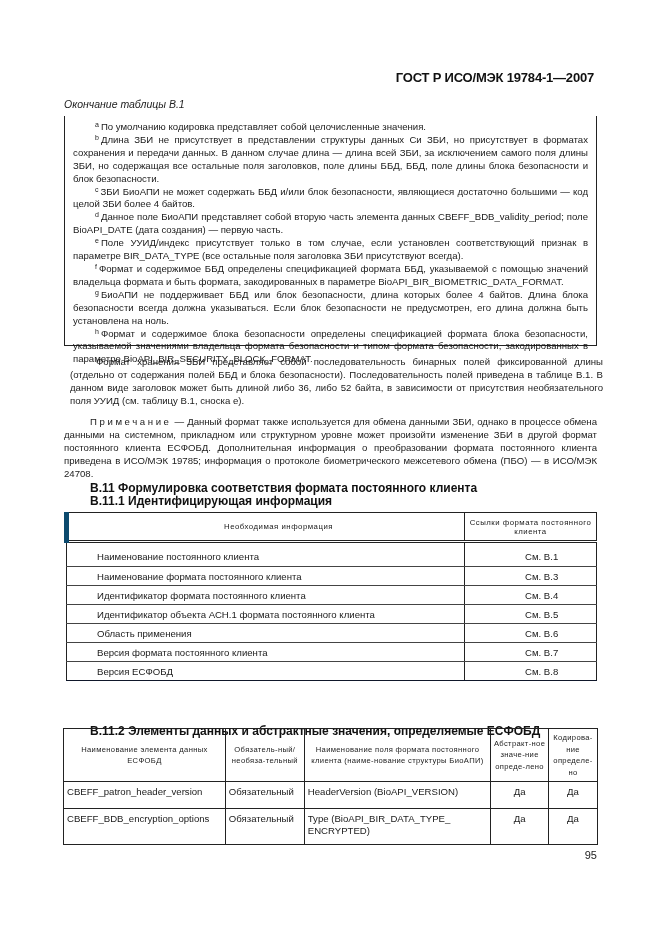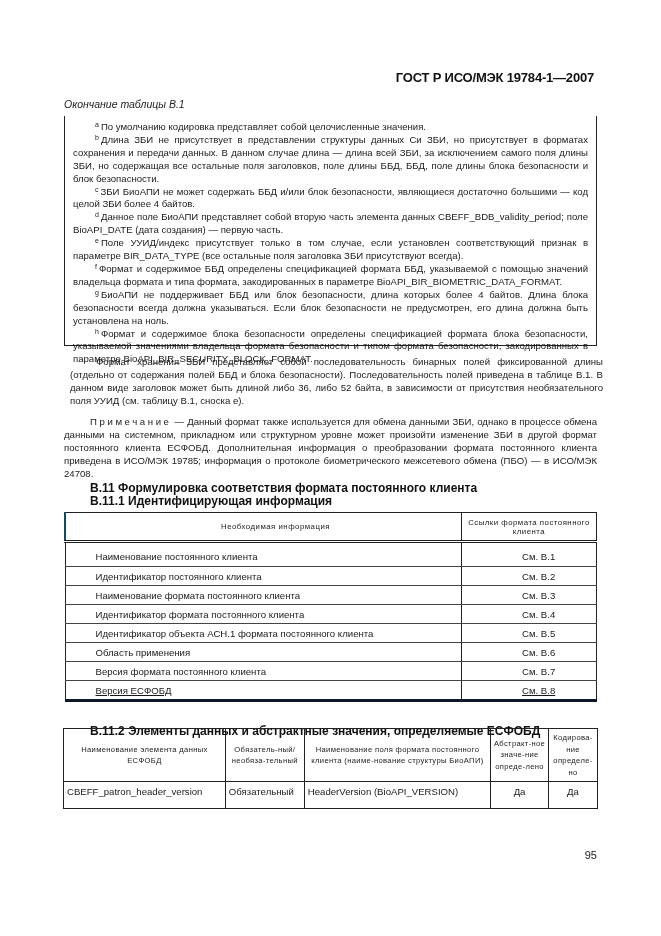--- a/index.html
+++ b/index.html
@@ -118,22 +118,22 @@
     .t-ident td.c1 {
       border-left: 1px solid #222;
       border-right: 1px solid #222;
       padding-left: 30px;
     }
     .t-ident td.c2 {
       border-right: 1px solid #222;
       padding-left: 60px;
     }
     .t-ident tr.first td { padding-top: 3px; height: 20px; }
-    .t-ident tr.last td { border-bottom: 3px solid #0f172a; text-decoration: underline; }
-    .t-ident th.c1 { border-left: 2px solid #0c4a6e; padding-left: 24px; }
+    .t-ident tr.last td { border-bottom: 1px solid #0f172a; }
+    .t-ident th.c1 { border-left: 5px solid #0c4a6e; padding-left: 24px; }
 
     
     .t-elem {
       top: 728px;
       left: 63px;
       width: 535px;
     }
     .t-elem th {
       font-weight: normal;
       font-size: 7.6px;
@@ -175,21 +175,21 @@
 <div class="page-header">ГОСТ Р ИСО/МЭК 19784-1—2007</div>
 
 <div class="table-continuation">Окончание таблицы В.1</div>
 
 <div class="footnote-box">
   <p><sup>a</sup><span>По умолчанию кодировка представляет собой целочисленные значения.</span></p>
   <p><sup>b</sup><span>Длина ЗБИ не присутствует в представлении структуры данных Си ЗБИ, но присутствует в форматах сохранения и передачи данных. В данном случае длина — длина всей ЗБИ, за исключением самого поля длины ЗБИ, но содержащая все остальные поля заголовков, поле длины ББД, ББД, поле длины блока безопасности и блок безопасности.</span></p>
   <p><sup>c</sup><span>ЗБИ БиоАПИ не может содержать ББД и/или блок безопасности, являющиеся достаточно большими — код целой ЗБИ более 4 байтов.</span></p>
   <p><sup>d</sup><span>Данное поле БиоАПИ представляет собой вторую часть элемента данных CBEFF_BDB_validity_period; поле BioAPI_DATE (дата создания) — первую часть.</span></p>
   <p><sup>e</sup><span>Поле УУИД/индекс присутствует только в том случае, если установлен соответствующий признак в параметре BIR_DATA_TYPE (все остальные поля заголовка ЗБИ присутствуют всегда).</span></p>
-  <p><sup>f</sup><span>Формат и содержимое ББД определены спецификацией формата ББД, указываемой с помощью значений владельца формата и типа формата, закодированных в параметре BioAPI_BIR_BIOMETRIC_DATA_FORMAT.</span></p>
+  <p><sup>f</sup><span>Формат и содержимое ББД определены спецификацией формата ББД, указываемой с помощью значений владельца формата и быть формата, закодированных в параметре BioAPI_BIR_BIOMETRIC_DATA_FORMAT.</span></p>
   <p><sup>g</sup><span>БиоАПИ не поддерживает ББД или блок безопасности, длина которых более 4 байтов. Длина блока безопасности всегда должна указываться. Если блок безопасности не предусмотрен, его длина должна быть установлена на ноль.</span></p>
   <p><sup>h</sup><span>Формат и содержимое блока безопасности определены спецификацией формата блока безопасности, указываемой значениями владельца формата безопасности и типом формата безопасности, закодированных в параметре BioAPI_BIR_SECURITY_BLOCK_FORMAT.</span></p>
 </div>
 
 <div class="body-text para-format">
   <p>Формат хранения ЗБИ представляет собой последовательность бинарных полей фиксированной длины (отдельно от содержания полей ББД и блока безопасности). Последовательность полей приведена в таблице В.1. В данном виде заголовок может быть длиной либо 36, либо 52 байта, в зависимости от присутствия необязательного поля УУИД (см. таблицу В.1, сноска е).</p>
 </div>
 
 <div class="body-text para-note">
   <p><span class="note-label">Примечание</span><span> — Данный формат также используется для обмена данными ЗБИ, однако в процессе обмена данными на системном, прикладном или структурном уровне может произойти изменение ЗБИ в другой формат постоянного клиента ЕСФОБД. Дополнительная информация о преобразовании формата постоянного клиента приведена в ИСО/МЭК 19785; информация о протоколе биометрического межсетевого обмена (ПБО) — в ИСО/МЭК 24708.</span></p>
@@ -202,24 +202,20 @@
   <thead>
     <tr>
       <th class="c1">Необходимая информация</th>
       <th class="c2">Ссылки формата постоянного клиента</th>
     </tr>
   </thead>
   <tbody>
     <tr class="first">
       <td class="c1">Наименование постоянного клиента</td>
       <td class="c2">См. В.1</td>
-    </tr>
-    <tr>
-      <td class="c1">Идентификатор постоянного клиента</td>
-      <td class="c2">См. В.2</td>
     </tr>
     <tr>
       <td class="c1">Наименование формата постоянного клиента</td>
       <td class="c2">См. В.3</td>
     </tr>
     <tr>
       <td class="c1">Идентификатор формата постоянного клиента</td>
       <td class="c2">См. В.4</td>
     </tr>
     <tr>
@@ -254,16 +250,23 @@
     </tr>
   </thead>
   <tbody>
     <tr class="r1">
       <td>CBEFF_patron_header_version</td>
       <td>Обязательный</td>
       <td>HeaderVersion (BioAPI_VERSION)</td>
       <td class="center">Да</td>
       <td class="center">Да</td>
     </tr>
+    <tr class="r2">
+      <td>CBEFF_BDB_encryption_options</td>
+      <td>Обязательный</td>
+      <td>Type (BioAPI_BIR_DATA_TYPE_ ENCRYPTED)</td>
+      <td class="center">Да</td>
+      <td class="center">Да</td>
+    </tr>
   </tbody>
 </table>
 
 <div class="page-number">95</div>
 
 </body></html>

